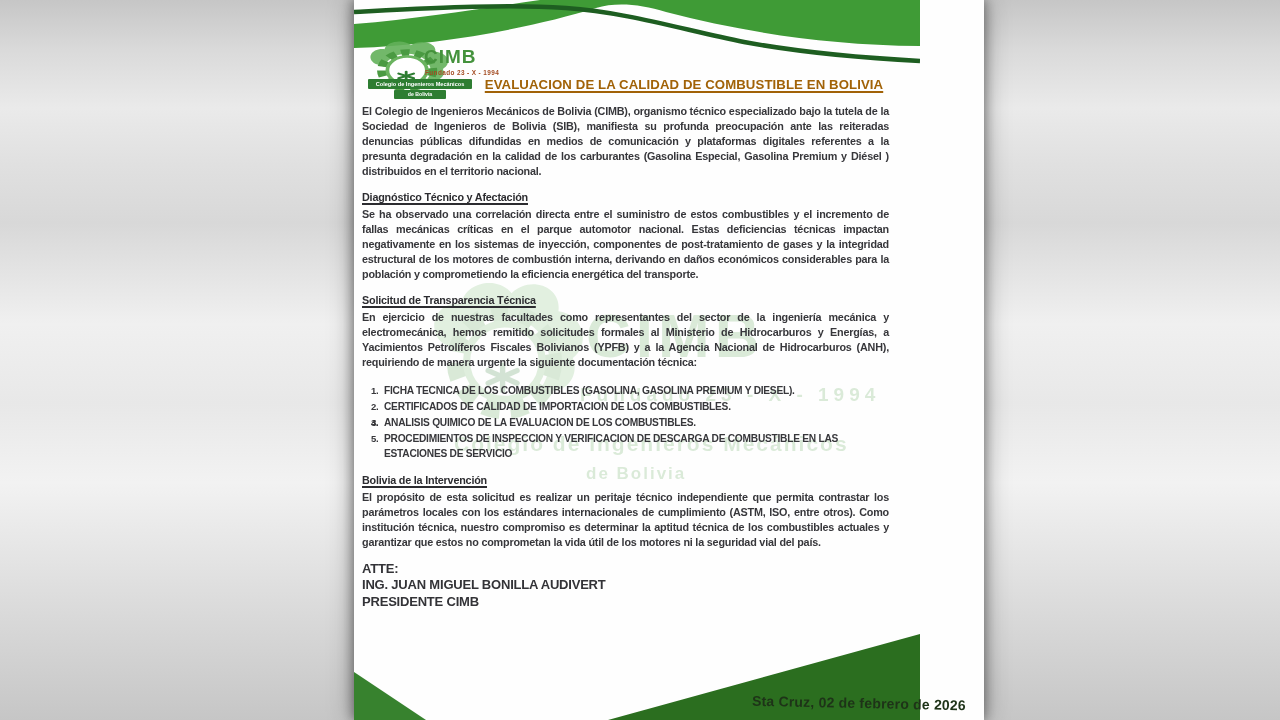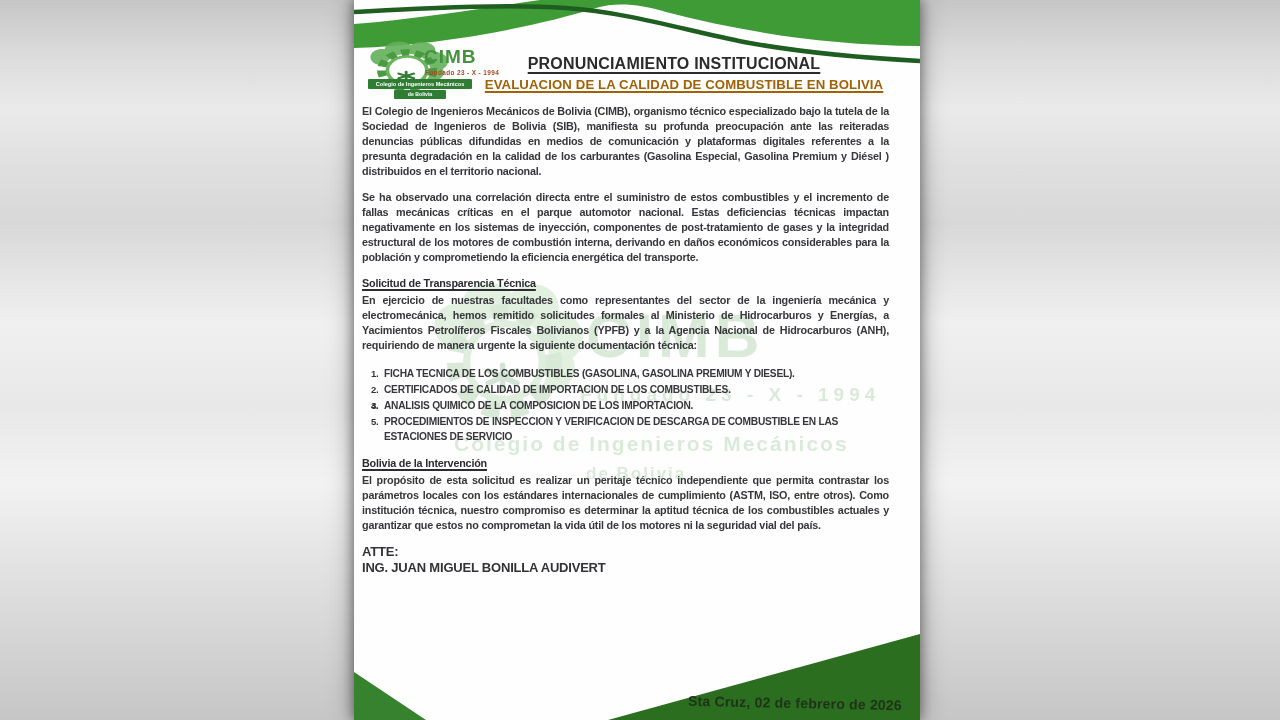--- a/index.html
+++ b/index.html
@@ -6,21 +6,21 @@
   *{box-sizing:border-box;}
   .stage{
     position:relative;width:1280px;height:720px;overflow:hidden;
     font-family:"Liberation Sans",sans-serif;
     background:linear-gradient(to bottom,
       #c6c6c6 0%, #dadada 7%, #eaeaea 15%, #e0e0e0 23%, #d8d8d8 31%,
       #f0f0f0 45%, #e8e8e8 56%, #f2f2f2 67%, #e2e2e2 79%, #d2d2d2 91%, #c6c6c6 100%);
   }
   
   .doc{
-    position:absolute;left:354px;top:0;width:566px;height:720px;
+    position:absolute;left:354px;top:0;width:630px;height:720px;
     background:#fefefe;overflow:hidden;
     box-shadow:0 0 24px rgba(0,0,0,.38), -4px 0 8px rgba(0,0,0,.22), 4px 0 8px rgba(0,0,0,.18);
   }
   .header-wave{position:absolute;left:0;top:0;z-index:1;}
   .bottom-tris{position:absolute;left:0;bottom:0;z-index:1;}
   
   .logo{position:absolute;left:8px;top:36px;width:160px;height:72px;z-index:3;}
   .logo .gear{position:absolute;left:0;top:0;}
   .logo-name{position:absolute;left:62px;top:10px;font-size:19px;font-weight:bold;color:#44923c;letter-spacing:1px;}
   .logo-founded{position:absolute;left:63px;top:33px;font-size:6.4px;font-weight:bold;color:#a34b22;letter-spacing:.4px;}
@@ -103,68 +103,69 @@
     <div class="logo">
       <svg class="gear" width="94" height="66" viewBox="0 0 100 100" preserveAspectRatio="none">
           <use href="#gear-glyph"></use>
         </svg>
       <div class="logo-name">CIMB</div>
       <div class="logo-founded">Fundado 23 - X - 1994</div>
       <div class="logo-band1">Colegio de Ingenieros Mecánicos</div>
       <div class="logo-band2">de Bolivia</div>
     </div>
 
-    <div class="title">PRONUNCIAMIENTO INSTITUCIONAL</div>
     <div class="subtitle">EVALUACION DE LA CALIDAD DE COMBUSTIBLE EN BOLIVIA</div>
 
     <div class="watermark">
       <svg class="wm-gear" width="180" height="180" viewBox="0 0 100 100">
           <use href="#gear-glyph"></use>
         </svg>
       <div class="wm-cimb">CIMB</div>
       <div class="wm-founded">Fundado 23 - X - 1994</div>
       <div class="wm-colegio">Colegio de Ingenieros Mecánicos</div>
       <div class="wm-bolivia">de Bolivia</div>
     </div>
 
     <div class="content">
       <p>El Colegio de Ingenieros Mecánicos de Bolivia (CIMB), organismo técnico especializado bajo la tutela de la Sociedad de Ingenieros de Bolivia (SIB), manifiesta su profunda preocupación ante las reiteradas denuncias públicas difundidas en medios de comunicación y plataformas digitales referentes a la presunta degradación en la calidad de los carburantes (Gasolina Especial, Gasolina Premium y Diésel ) distribuidos en el territorio nacional.</p>
 
+      <div class="sec-h">Diagnóstico Técnico y Afectación</div>
       <p>Se ha observado una correlación directa entre el suministro de estos combustibles y el incremento de fallas mecánicas críticas en el parque automotor nacional. Estas deficiencias técnicas impactan negativamente en los sistemas de inyección, componentes de post-tratamiento de gases y la integridad estructural de los motores de combustión interna, derivando en daños económicos considerables para la población y comprometiendo la eficiencia energética del transporte.</p>
 
       <div class="sec-h">Solicitud de Transparencia Técnica</div>
       <p style="margin-bottom:0">En ejercicio de nuestras facultades como representantes del sector de la ingeniería mecánica y electromecánica, hemos remitido solicitudes formales al Ministerio de Hidrocarburos y Energías, a Yacimientos Petrolíferos Fiscales Bolivianos (YPFB) y a la Agencia Nacional de Hidrocarburos (ANH), requiriendo de manera urgente la siguiente documentación técnica:</p>
 
       <div class="num-list">
         <div class="num-item">
           <span class="num">1.</span>
           <span>FICHA TECNICA DE LOS COMBUSTIBLES (GASOLINA, GASOLINA PREMIUM Y DIESEL).</span>
         </div>
         <div class="num-item">
           <span class="num">2.</span>
           <span>CERTIFICADOS DE CALIDAD DE IMPORTACION DE LOS COMBUSTIBLES.</span>
         </div>
         <div class="num-item">
           <span class="num">3.</span>
         </div>
         <div class="num-item">
           <span class="num">4.</span>
-          <span>ANALISIS QUIMICO DE LA COMPOSICION DE LOS IMPORTACION.</span>
+          <span>ANALISIS QUIMICO DE LA EVALUACION DE LOS COMBUSTIBLES.</span>
         </div>
         <div class="num-item">
           <span class="num">5.</span>
           <span>PROCEDIMIENTOS DE INSPECCION Y VERIFICACION DE DESCARGA DE COMBUSTIBLE EN LAS ESTACIONES DE SERVICIO</span>
         </div>
       </div>
 
       <div class="sec-h">Bolivia de la Intervención</div>
       <p>El propósito de esta solicitud es realizar un peritaje técnico independiente que permita contrastar los parámetros locales con los estándares internacionales de cumplimiento (ASTM, ISO, entre otros). Como institución técnica, nuestro compromiso es determinar la aptitud técnica de los combustibles actuales y garantizar que estos no comprometan la vida útil de los motores ni la seguridad vial del país.</p>
 
       <div class="sig">
         <div>ATTE:</div>
         <div>ING. JUAN MIGUEL BONILLA AUDIVERT</div>
+        <div>PRESIDENTE CIMB</div>
       </div>
     </div>
 
     <div class="date">Sta Cruz, 02 de febrero de 2026</div>
 
   </div>
 </div>
 
 </body></html>

